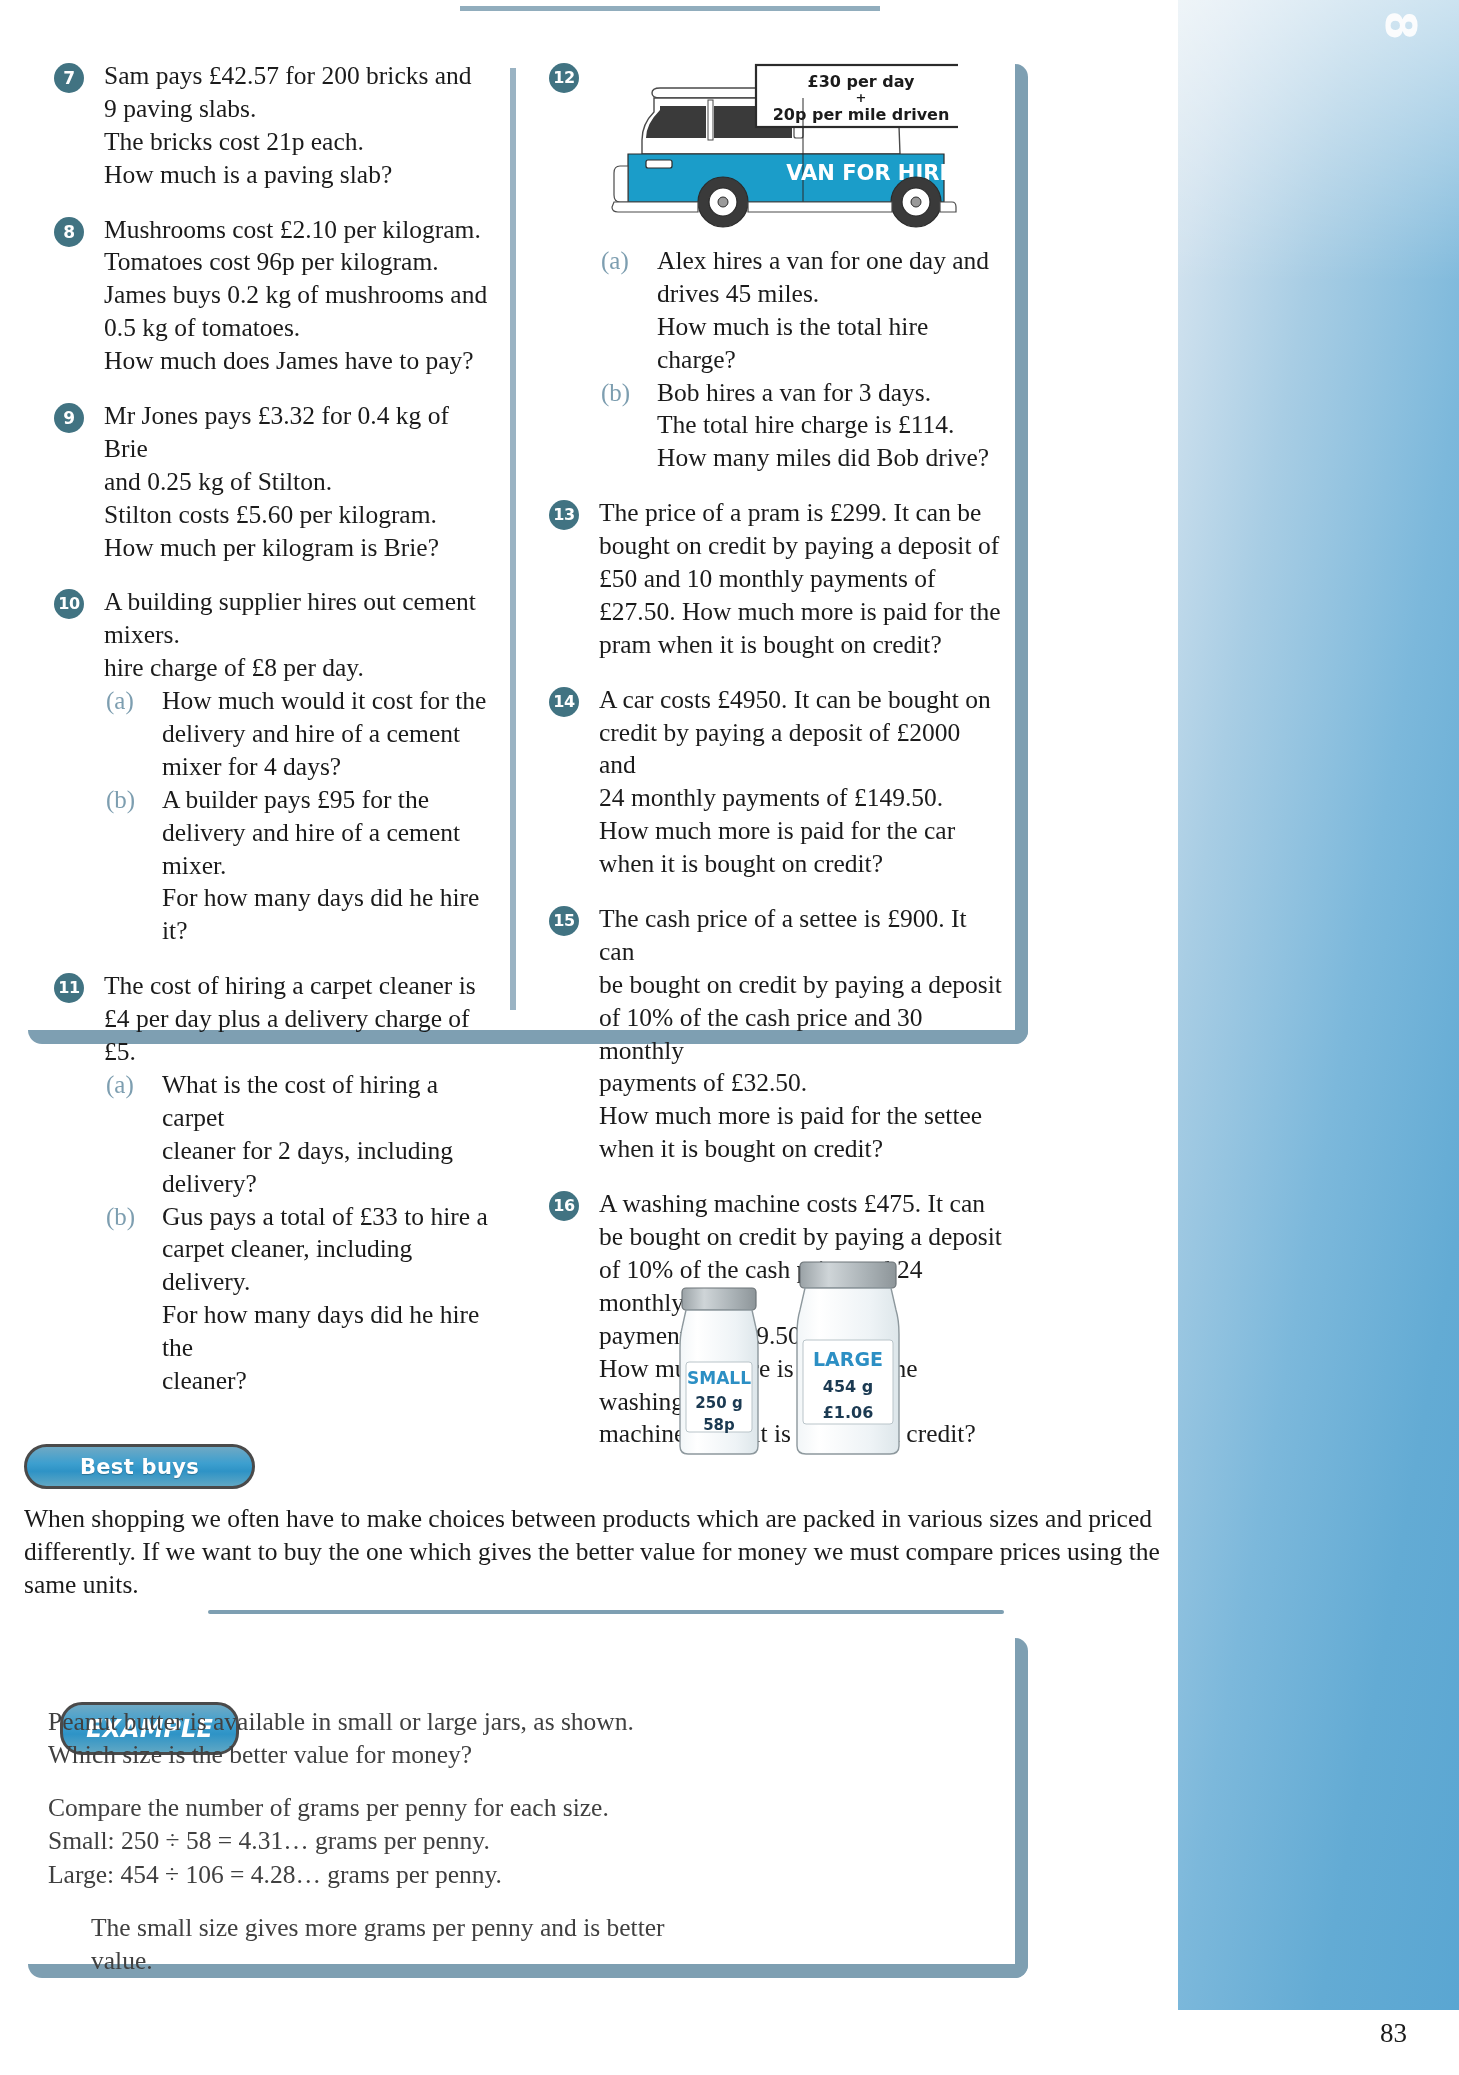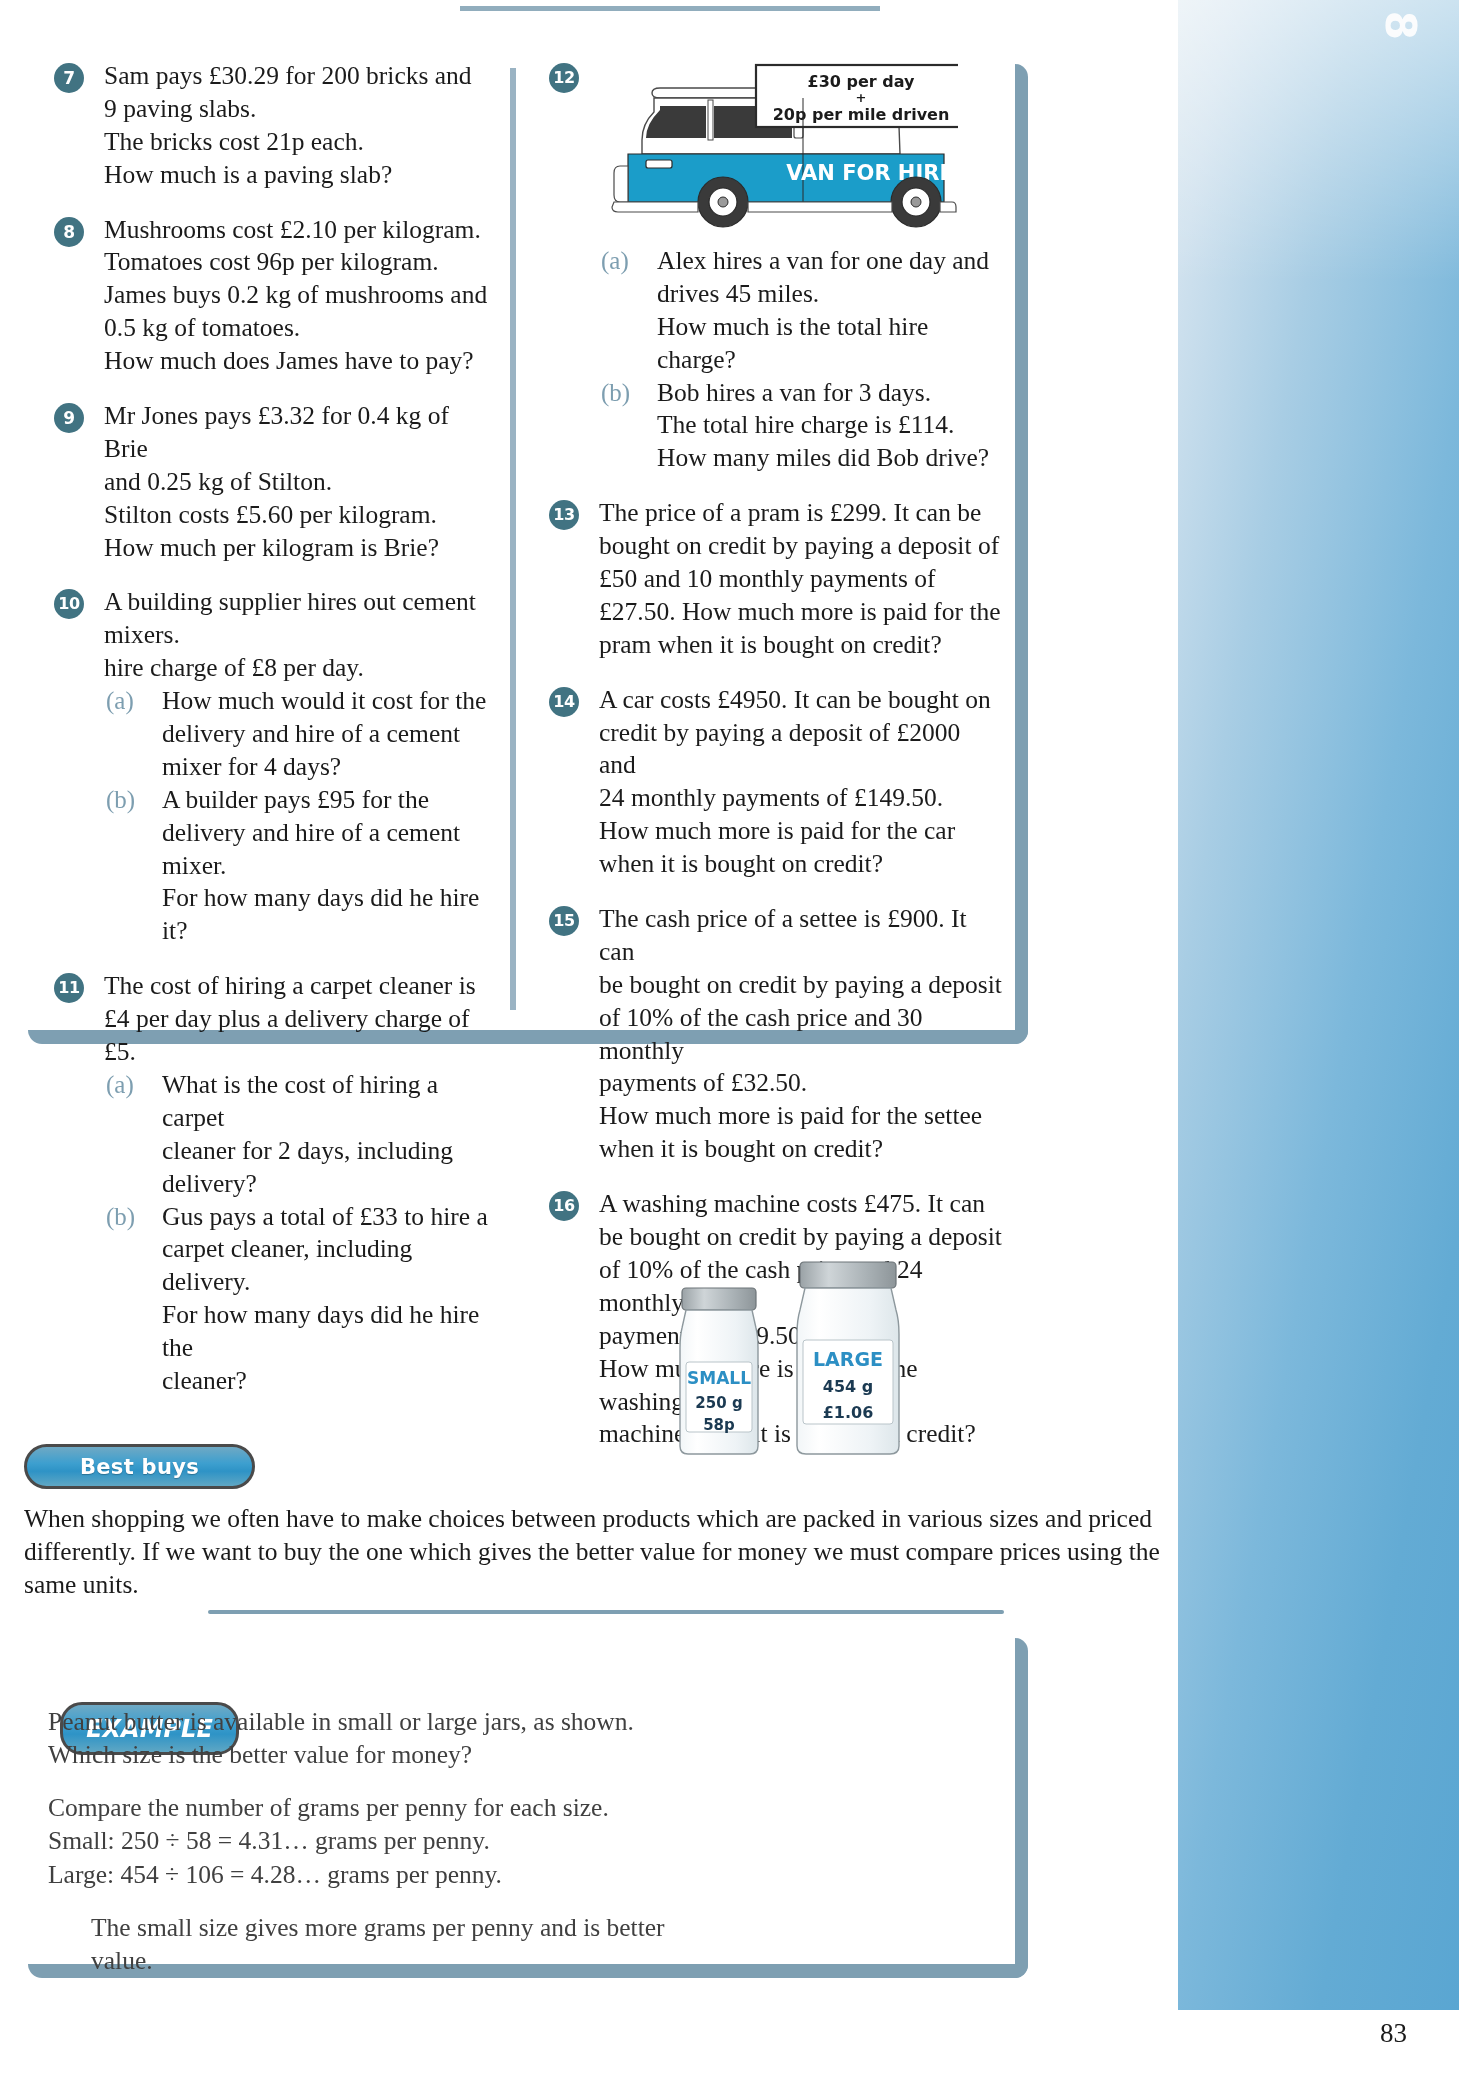--- a/index.html
+++ b/index.html
@@ -161,21 +161,21 @@
   <div class="ex-panel">
     <div class="frame-right"></div>
     <div class="frame-bottom"></div>
   </div>
   <div class="col-divider"></div>
 
   <div class="col col-left" id="left-col">
       <div class="q">
         <div class="qnum">7</div>
         <div class="qtext">
-          <p>Sam pays £30.29 for 200 bricks and</p>
+          <p>Sam pays £42.57 for 200 bricks and</p>
           <p>9 paving slabs.</p>
           <p>The bricks cost 21p each.</p>
           <p>How much is a paving slab?</p>
         </div>
       </div>
       <div class="q">
         <div class="qnum">8</div>
         <div class="qtext">
           <p>Mushrooms cost £2.10 per kilogram.</p>
           <p>Tomatoes cost 96p per kilogram.</p>

